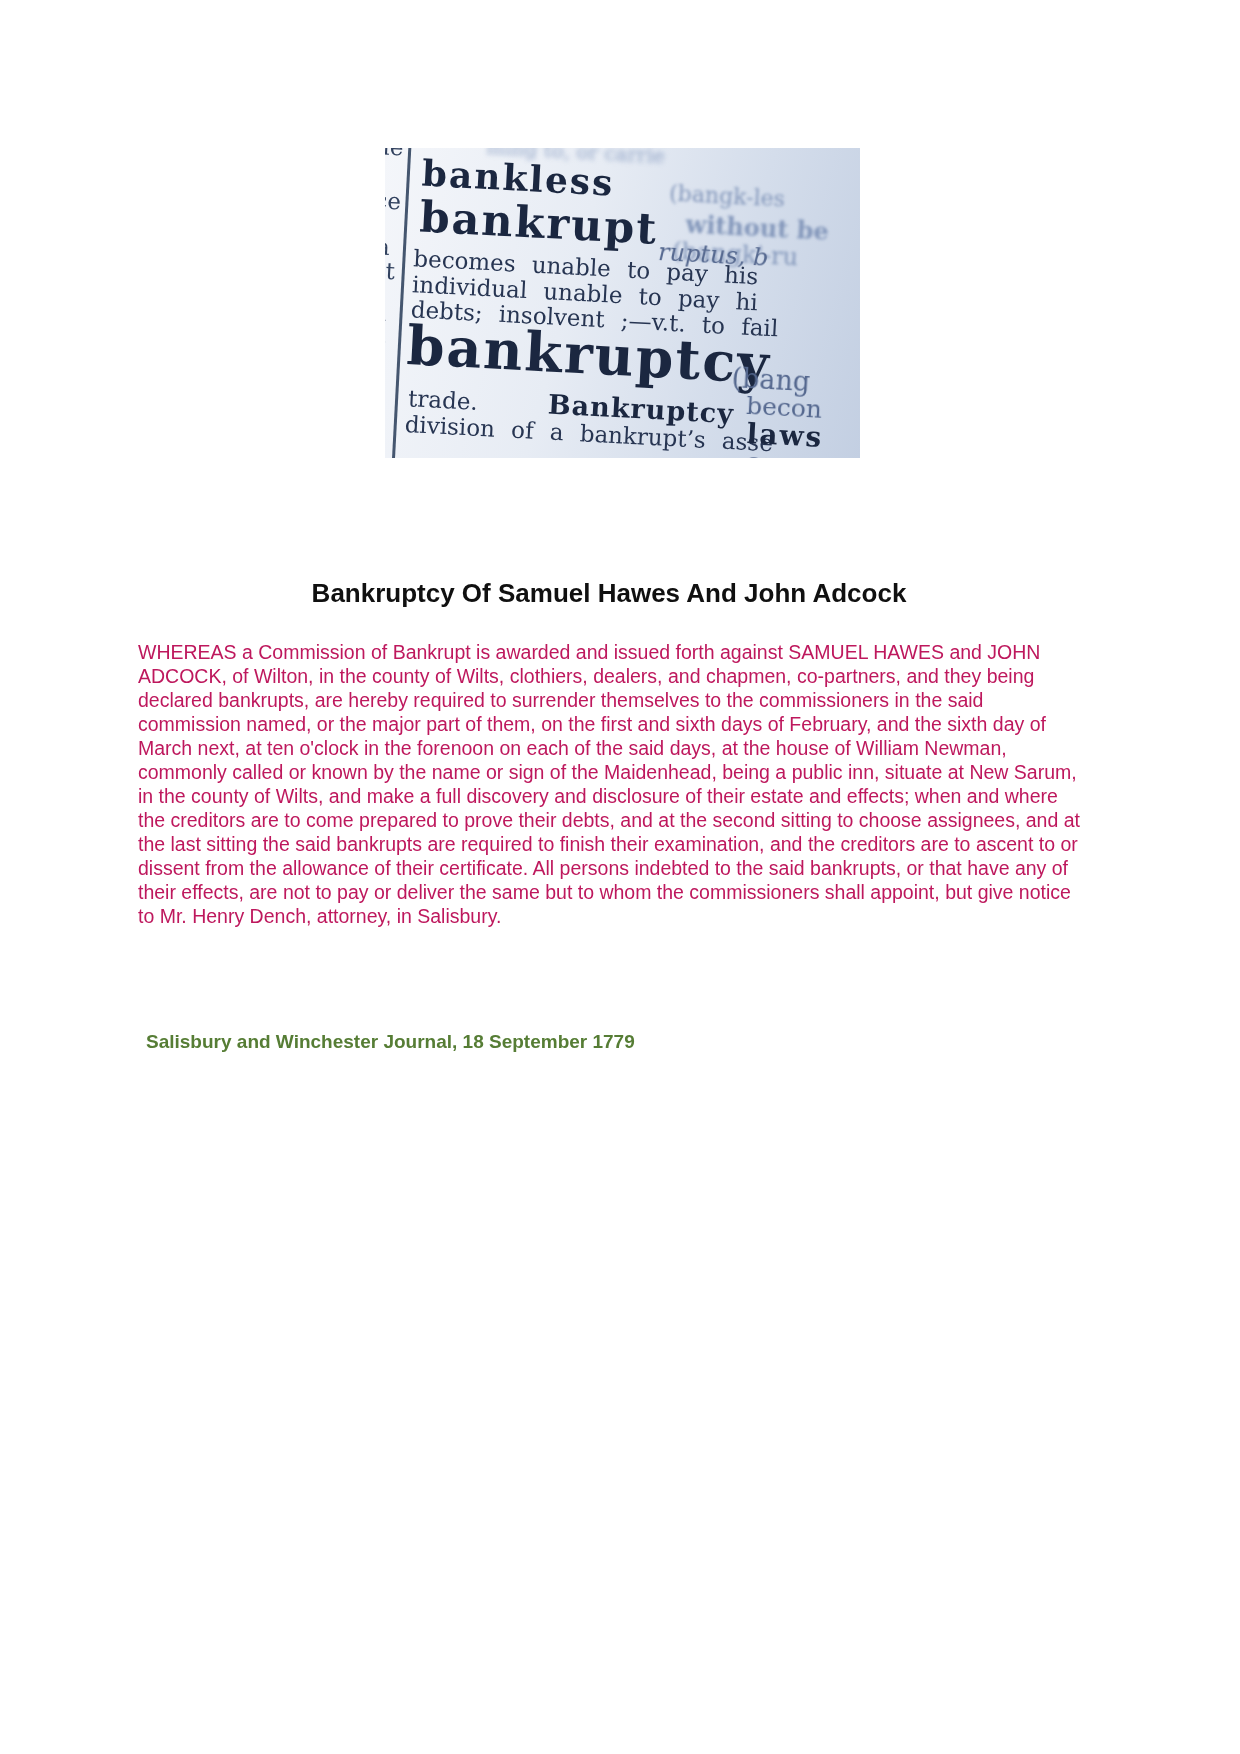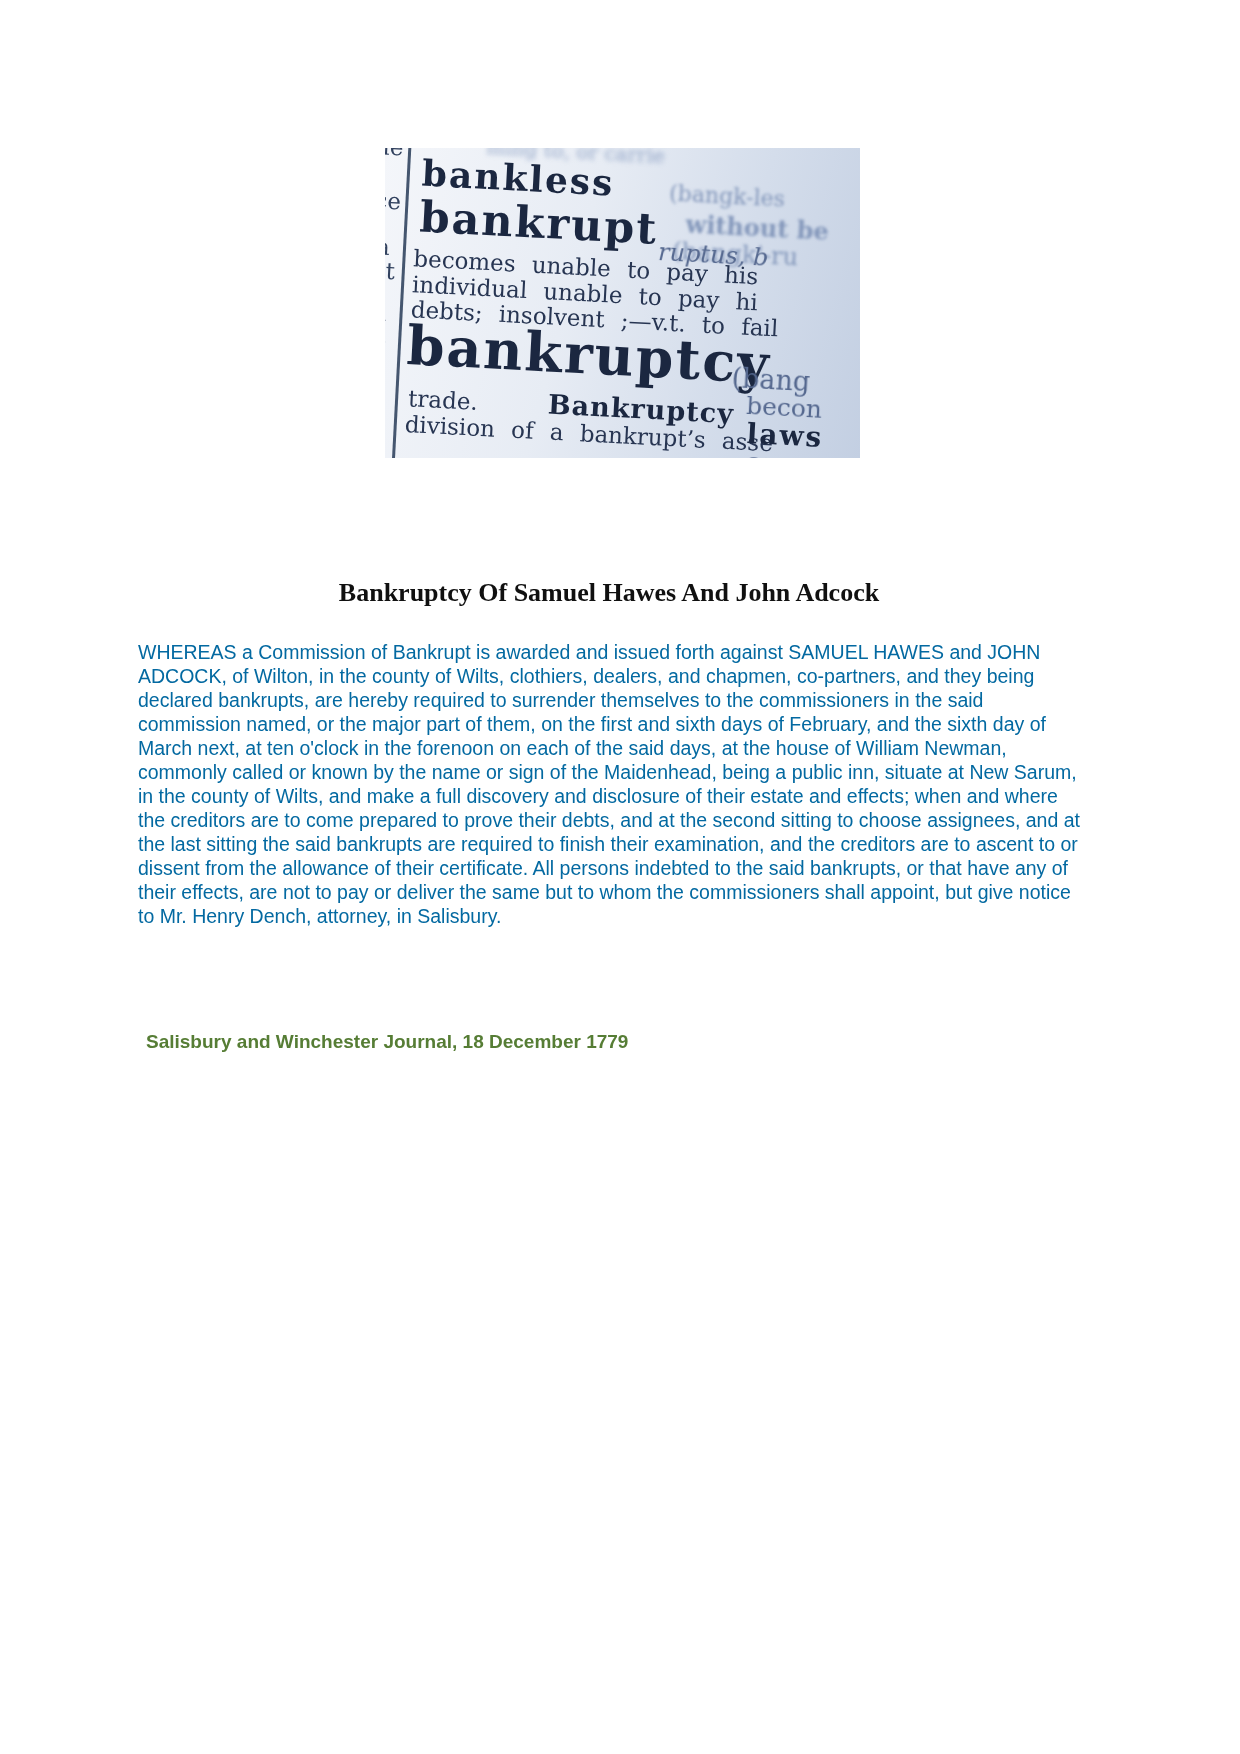--- a/index.html
+++ b/index.html
@@ -26,25 +26,25 @@
   .ml{position:absolute;font-size:23px;color:#32425f;}
   .colrule{position:absolute;left:37px;top:-20px;width:3px;height:420px;background:#45566f;}
   .blur{color:#8296ba;filter:blur(1.6px);}
   .blur2{color:#93a6c7;filter:blur(2.4px);}
   .semiblur{color:#55688f;filter:blur(0.7px);}
   .ital{font-style:italic;}
 
   
   .title{
     position:absolute;left:138px;top:578px;width:942px;margin:0;
-    font-size:26px;font-weight:bold;text-align:center;color:#101010;font-family:Liberation Serif, serif;
+    font-size:26px;font-weight:bold;text-align:center;color:#101010;
   }
   .bodytext{
     position:absolute;left:138px;top:640px;width:945px;margin:0;
-    font-size:19.5px;line-height:24px;color:#0369a1;
+    font-size:19.5px;line-height:24px;color:#be185d;
   }
   .source{
     position:absolute;left:146px;top:1031px;margin:0;
     font-size:19px;font-weight:bold;color:#567d35;
   }
   .footer{
     position:absolute;left:146px;top:1620px;margin:0;
     font-size:21px;color:#191919;
   }
 </style>
@@ -89,16 +89,16 @@
       <span class="pline def" style="left:48px;top:278px">division of a bankrupt’s asse</span>
       <span class="pline hw" style="left:390px;top:266px;font-size:28px">laws</span>
       <span class="pline semiblur" style="left:392px;top:296px;font-size:25px">asse</span>
     </div>
   </figure>
 
   <h1 class="title">Bankruptcy Of Samuel Hawes And John Adcock</h1>
 
   <p class="bodytext">WHEREAS a Commission of Bankrupt is awarded and issued forth against SAMUEL HAWES and JOHN ADCOCK, of Wilton, in the county of Wilts, clothiers, dealers, and chapmen, co-partners, and they being declared bankrupts, are hereby required to surrender themselves to the commissioners in the said commission named, or the major part of them, on the first and sixth days of February, and the sixth day of March next, at ten o'clock in the forenoon on each of the said days, at the house of William Newman, commonly called or known by the name or sign of the Maidenhead, being a public inn, situate at New Sarum, in the county of Wilts, and make a full discovery and disclosure of their estate and effects; when and where the creditors are to come prepared to prove their debts, and at the second sitting to choose assignees, and at the last sitting the said bankrupts are required to finish their examination, and the creditors are to ascent to or dissent from the allowance of their certificate. All persons indebted to the said bankrupts, or that have any of their effects, are not to pay or deliver the same but to whom the commissioners shall appoint, but give notice to Mr. Henry Dench, attorney, in Salisbury.</p>
 
-  <p class="source">Salisbury and Winchester Journal, 18 December 1779</p>
+  <p class="source">Salisbury and Winchester Journal, 18 September 1779</p>
 
 
 </div>
 
 </body></html>

